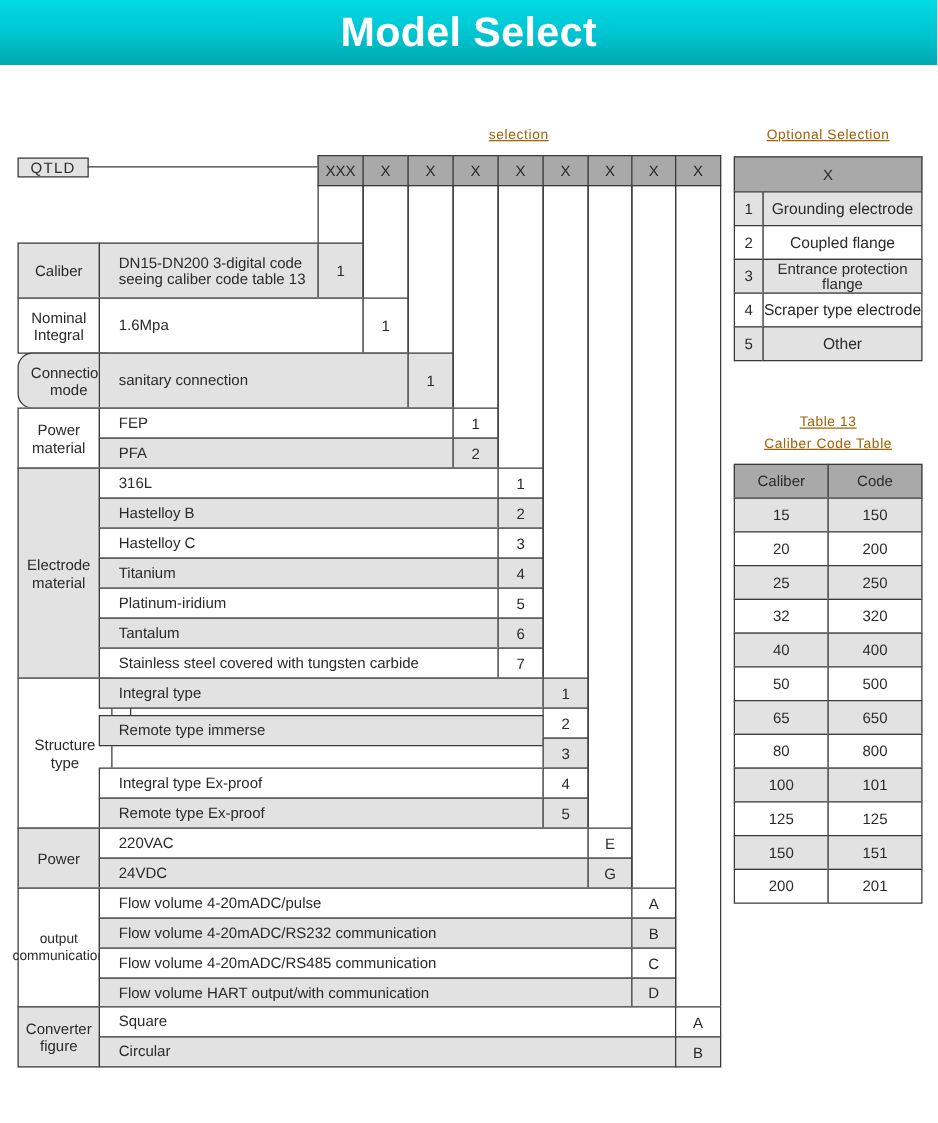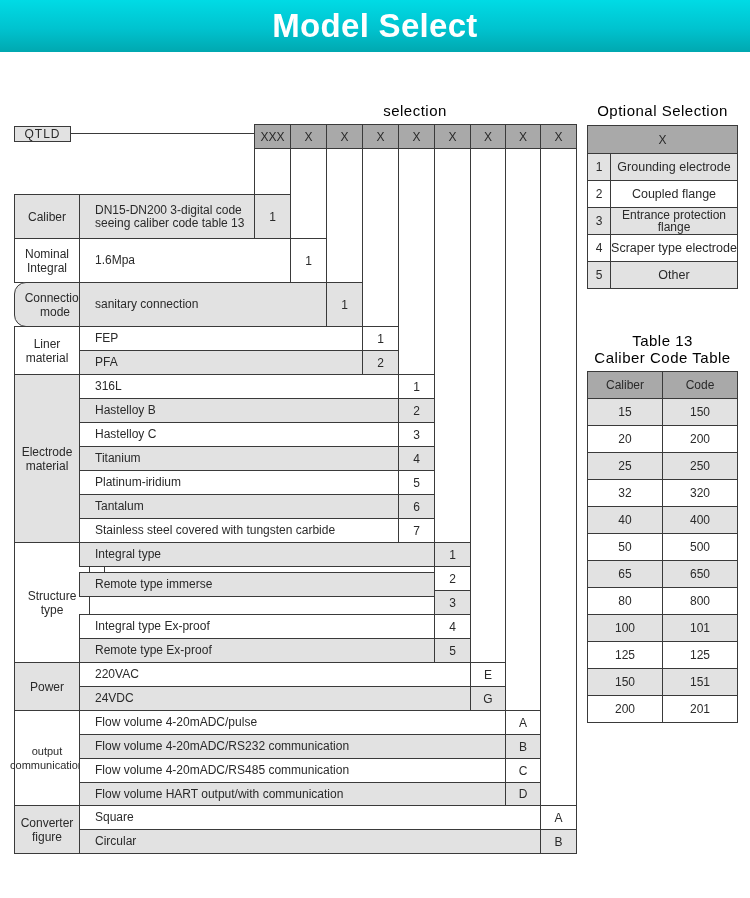--- a/index.html
+++ b/index.html
@@ -8,21 +8,21 @@
   .banner-title{position:absolute;left:0;top:0;width:750px;height:52px;line-height:52px;text-align:center;color:#fff;font-size:33px;font-weight:bold;letter-spacing:0.3px;}
   .cell{position:absolute;box-sizing:border-box;border:1px solid #3a3a3a;display:flex;align-items:center;font-size:12px;color:#2a2a2a;}
   .g{background:#e2e2e2;}
   .w{background:#ffffff;}
   .hd{background:#a9a9a9;}
   .c{justify-content:center;text-align:center;}
   .l{padding-left:15px;}
   .cat{justify-content:center;text-align:center;line-height:14px;font-size:12px;}
   .vline{position:absolute;width:1px;background:#3a3a3a;}
   .hline{position:absolute;height:1px;background:#3a3a3a;}
-  .title{position:absolute;font-size:15px;color:#000000;text-align:center;letter-spacing:0.5px;}
+  .title{position:absolute;font-size:11px;color:#a16207;text-align:center;letter-spacing:0.5px;text-decoration:underline;}
 </style>
 </head>
 <body>
 
 <div class="banner"></div>
 <div class="banner-title">Model Select</div>
 
 <div id="sel">
     <div class="title" style="left: 254px; top: 102px; width: 322px;">selection</div>
     <div class="cell g c" style="left: 14px; top: 126px; width: 57px; height: 16px; font-size: 12px; letter-spacing: 1px;">QTLD</div>
@@ -38,21 +38,21 @@
     <div class="cell hd c" style="left: 540px; top: 124px; width: 37px; height: 25px;">X</div>
     <div class="cell cat g" style="left: 14px; top: 194px; width: 66px; height: 45px; font-size: 12px; padding: 0px 1px;">Caliber</div>
     <div class="cell l g" style="left: 79px; top: 194px; width: 176px; height: 45px; line-height: 13px; padding-left: 15px; padding-right: 4px;">DN15-DN200 3-digital code seeing caliber code table 13</div>
     <div class="cell c g" style="left: 254px; top: 194px; width: 37px; height: 45px;">1</div>
     <div class="cell cat w" style="left: 14px; top: 238px; width: 66px; height: 45px; font-size: 12px; padding: 0px 1px;">Nominal Integral</div>
     <div class="cell l w" style="left: 79px; top: 238px; width: 212px; height: 45px; line-height: 13px; padding-left: 15px; padding-right: 4px;">1.6Mpa</div>
     <div class="cell c w" style="left: 290px; top: 238px; width: 37px; height: 45px;">1</div>
     <div class="cell cat g" style="left: 14px; top: 282px; width: 82px; height: 45px; font-size: 12px; padding: 0px 1px; border-radius: 12px;">Connection mode</div>
     <div class="cell l g" style="left: 79px; top: 282px; width: 248px; height: 45px; line-height: 13px; padding-left: 15px; padding-right: 4px;">sanitary connection</div>
     <div class="cell c g" style="left: 326px; top: 282px; width: 37px; height: 45px;">1</div>
-    <div class="cell cat w" style="left: 14px; top: 326px; width: 66px; height: 49px; font-size: 12px; padding: 0px 1px;">Liner material</div>
+    <div class="cell cat w" style="left: 14px; top: 326px; width: 66px; height: 49px; font-size: 12px; padding: 0px 1px;">Power material</div>
     <div class="cell l w" style="left: 79px; top: 326px; width: 284px; height: 25px; line-height: 13px; padding-left: 15px; padding-right: 4px;">FEP</div>
     <div class="cell c w" style="left: 362px; top: 326px; width: 37px; height: 25px;">1</div>
     <div class="cell l g" style="left: 79px; top: 350px; width: 284px; height: 25px; line-height: 13px; padding-left: 15px; padding-right: 4px;">PFA</div>
     <div class="cell c g" style="left: 362px; top: 350px; width: 37px; height: 25px;">2</div>
     <div class="cell cat g" style="left: 14px; top: 374px; width: 66px; height: 169px; font-size: 12px; padding: 0px 1px;">Electrode material</div>
     <div class="cell l w" style="left: 79px; top: 374px; width: 320px; height: 25px; line-height: 13px; padding-left: 15px; padding-right: 4px;">316L</div>
     <div class="cell c w" style="left: 398px; top: 374px; width: 37px; height: 25px;">1</div>
     <div class="cell l g" style="left: 79px; top: 398px; width: 320px; height: 25px; line-height: 13px; padding-left: 15px; padding-right: 4px;">Hastelloy B</div>
     <div class="cell c g" style="left: 398px; top: 398px; width: 37px; height: 25px;">2</div>
     <div class="cell l w" style="left: 79px; top: 422px; width: 320px; height: 25px; line-height: 13px; padding-left: 15px; padding-right: 4px;">Hastelloy C</div>

